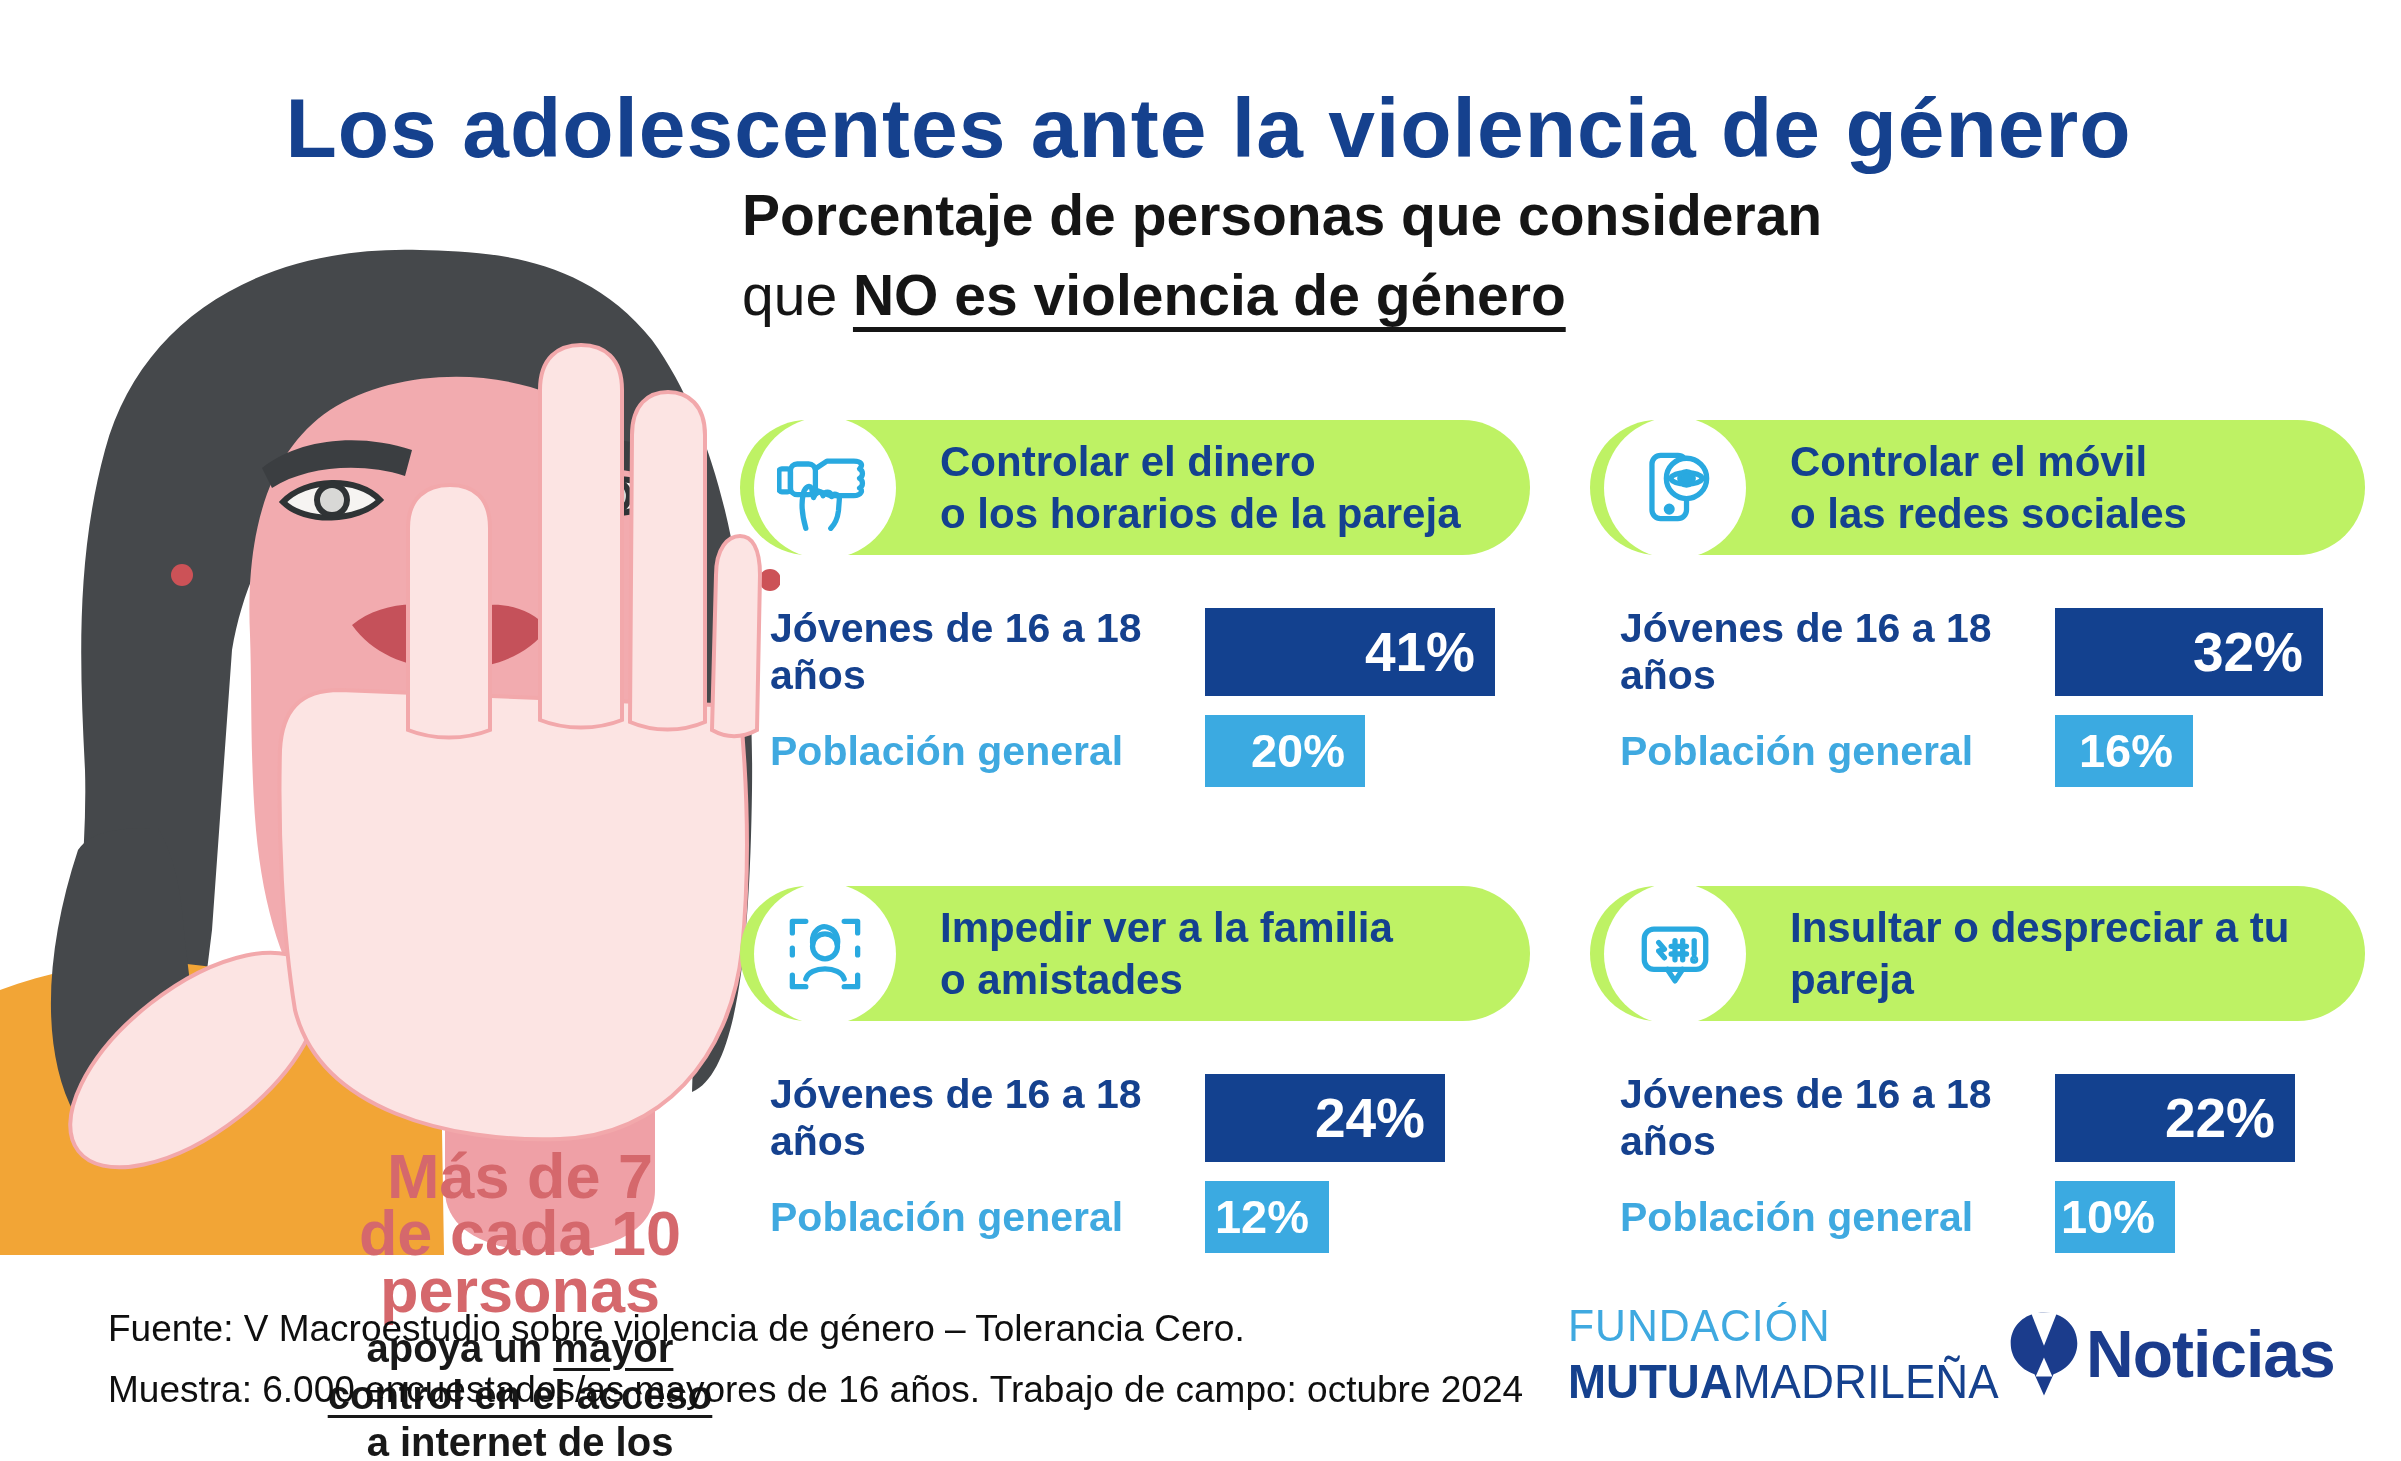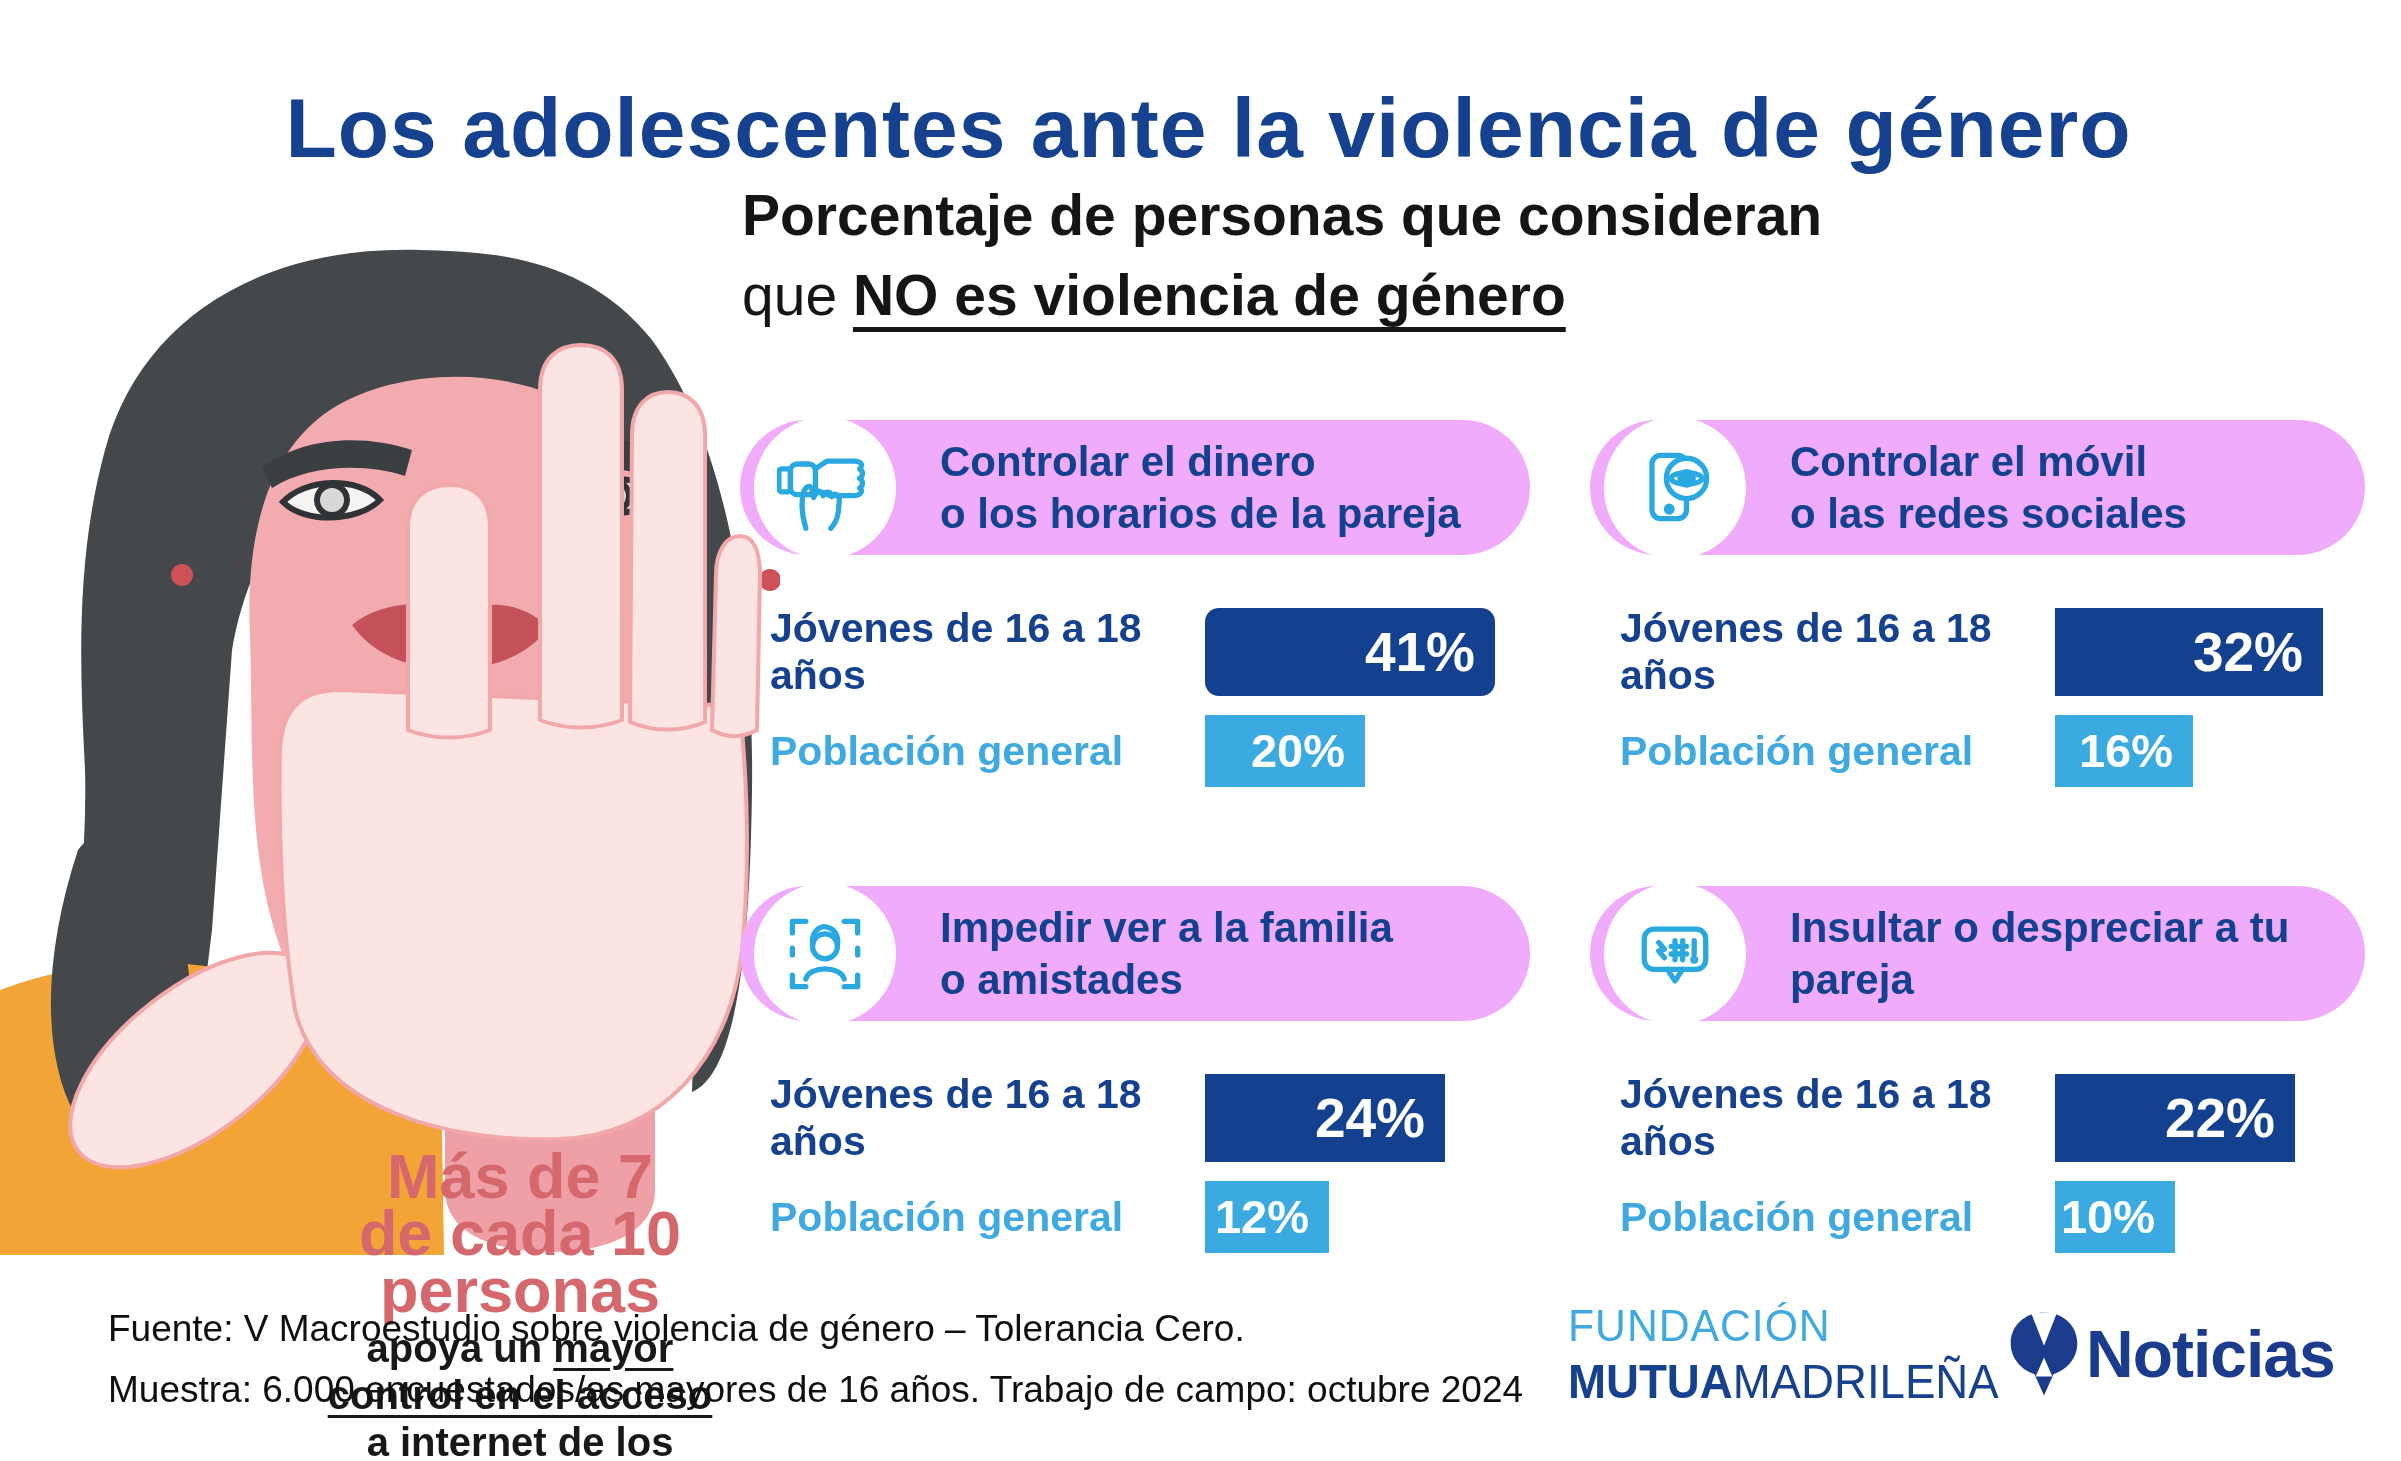--- a/index.html
+++ b/index.html
@@ -12,21 +12,21 @@
   .subtitle{position:absolute;left:742px;top:178px;color:#151515;}
   .subtitle .l1{font-size:57px;font-weight:700;line-height:74px;}
   .subtitle .l2{font-size:57px;font-weight:500;line-height:74px;margin-top:6px;}
   .subtitle .l2 b{font-weight:800;text-decoration:underline;
     text-decoration-thickness:5px;text-underline-offset:12px;margin-top:36px;}
 
   
   .panels{position:absolute;left:740px;top:420px;display:grid;
     grid-template-columns:790px 775px;column-gap:60px;row-gap:99px;}
   .panel{position:relative;}
-  .pill{position:relative;height:135px;border-radius:70px;background:#f0abfc;
+  .pill{position:relative;height:135px;border-radius:70px;background:#bef264;
     display:flex;align-items:center;padding-left:200px;box-sizing:border-box;}
   .icon-circle{position:absolute;left:14px;top:-3px;width:142px;height:142px;
     border-radius:50%;background:#fff;display:flex;align-items:center;justify-content:center;}
   .icon-circle svg{width:96px;height:96px;}
   .panel-title{font-size:42px;font-weight:800;line-height:1.22;color:#14418F;}
   .bars{padding-left:30px;margin-top:50px;}
   .bar-row{display:flex;align-items:center;}
   .bar-row + .bar-row{margin-top:16px;}
   .bar-label{flex:0 0 435px;font-size:41px;font-weight:800;}
   .bar-label.navy{color:#15418E;}
@@ -144,21 +144,21 @@
       <rect x="14" y="25" width="26" height="32" rx="7"></rect>
       <path d="M40,30 L52,22 H80 C88,22 90,26 86,30 C90,32 90,38 86,40 C90,42 90,48 86,50 C90,52 88,58 80,58 H56 L40,52"></path>
       <path d="M30,92 C26,78 25,68 27,58 C28,50 33,46 36,50 L38,60 C40,54 46,52 48,58 C50,53 56,53 57,59 C59,55 64,56 65,61 L64,74 C63,82 60,88 56,92"></path>
     </svg>
         </span>
       <span class="panel-title"><span>Controlar el dinero</span><br><span>o los horarios de la pareja</span></span>
     </div>
     <div class="bars">
         <div class="bar-row">
           <span class="bar-label navy">Jóvenes de 16 a 18 años</span>
-          <span class="bar navy" style="width: 290px; border-radius: 14px;">41%</span>
+          <span class="bar navy" style="width: 290px;">41%</span>
         </div>
         <div class="bar-row">
           <span class="bar-label light">Población general</span>
           <span class="bar light" style="width: 160px;">20%</span>
         </div>
       </div>
   </div>
 
   <div class="panel">
     <div class="pill">

